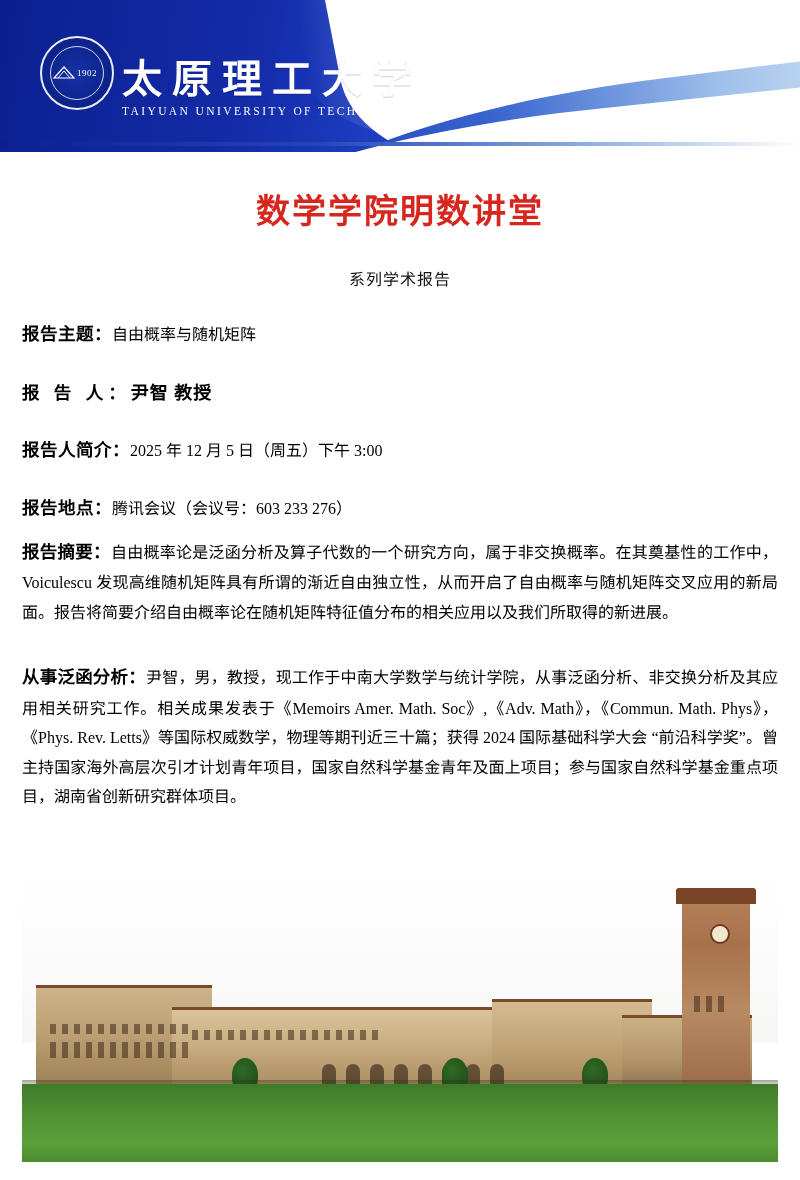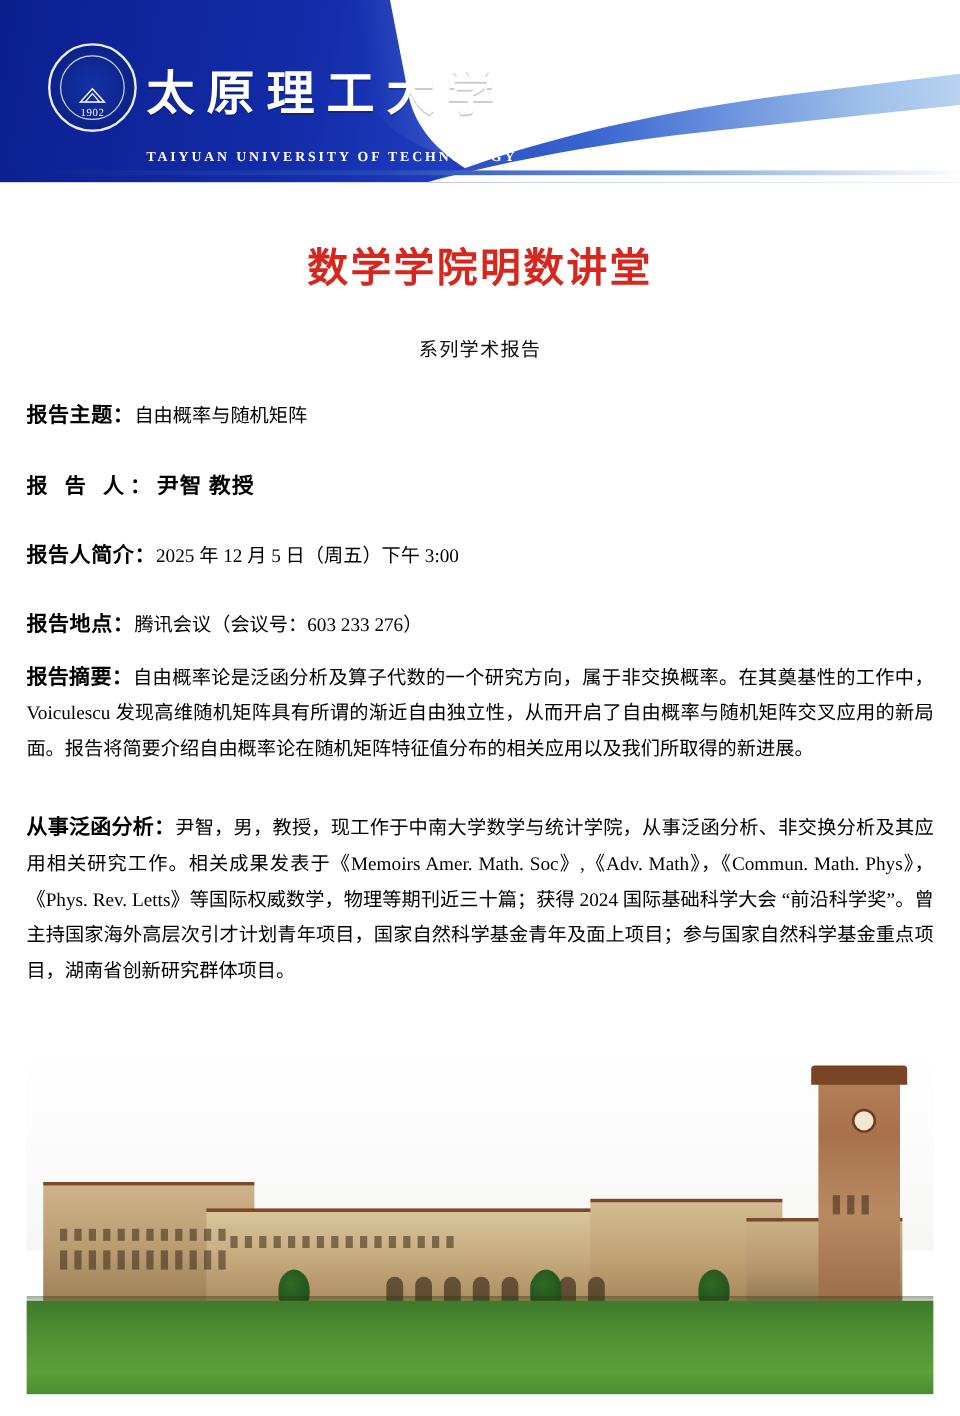--- a/index.html
+++ b/index.html
@@ -100,22 +100,22 @@
     align-items: center;
     justify-content: center;
   }
   .crest-inner {
     width: 52px;
     height: 52px;
     border-radius: 50%;
     border: 1px solid #cdd9f2;
     display: flex;
     align-items: center;
-    justify-content: flex-end;
-    flex-direction: column;
+    justify-content: flex-start;
+    flex-direction: row;
     color: #ffffff;
   }
   .crest-year {
     font-size: 9px;
     letter-spacing: 0.5px;
     font-family: "Liberation Serif", serif;
   }
   .crest-mark {
     width: 26px;
     height: 16px;
@@ -131,36 +131,35 @@
   .wordmark-cn {
     font-family: "DejaVu Serif", "Liberation Serif", serif;
     font-weight: 700;
     font-size: 40px;
     letter-spacing: 10px;
     line-height: 1.1;
     text-shadow: 0 1px 0 rgba(0,0,0,0.2);
     white-space: nowrap;
   }
   .wordmark-en {
-    margin-top: 24px;
+    margin-top: 4px;
     font-family: "Liberation Serif", serif;
     font-size: 11.5px;
     letter-spacing: 2.4px;
     white-space: nowrap;
-    font-weight: bold;
   }
 
   
   .content {
     position: relative;
     padding: 0 22px;
   }
 
   .doc-title {
-    margin-top: 44px;
+    margin-top: 32px;
     text-align: center;
     color: #d7261e;
     font-family: "DejaVu Serif", "Liberation Serif", serif;
     font-weight: 700;
     font-size: 34px;
     letter-spacing: 2px;
   }
   .doc-subtitle {
     margin-top: 33px;
     text-align: center;

